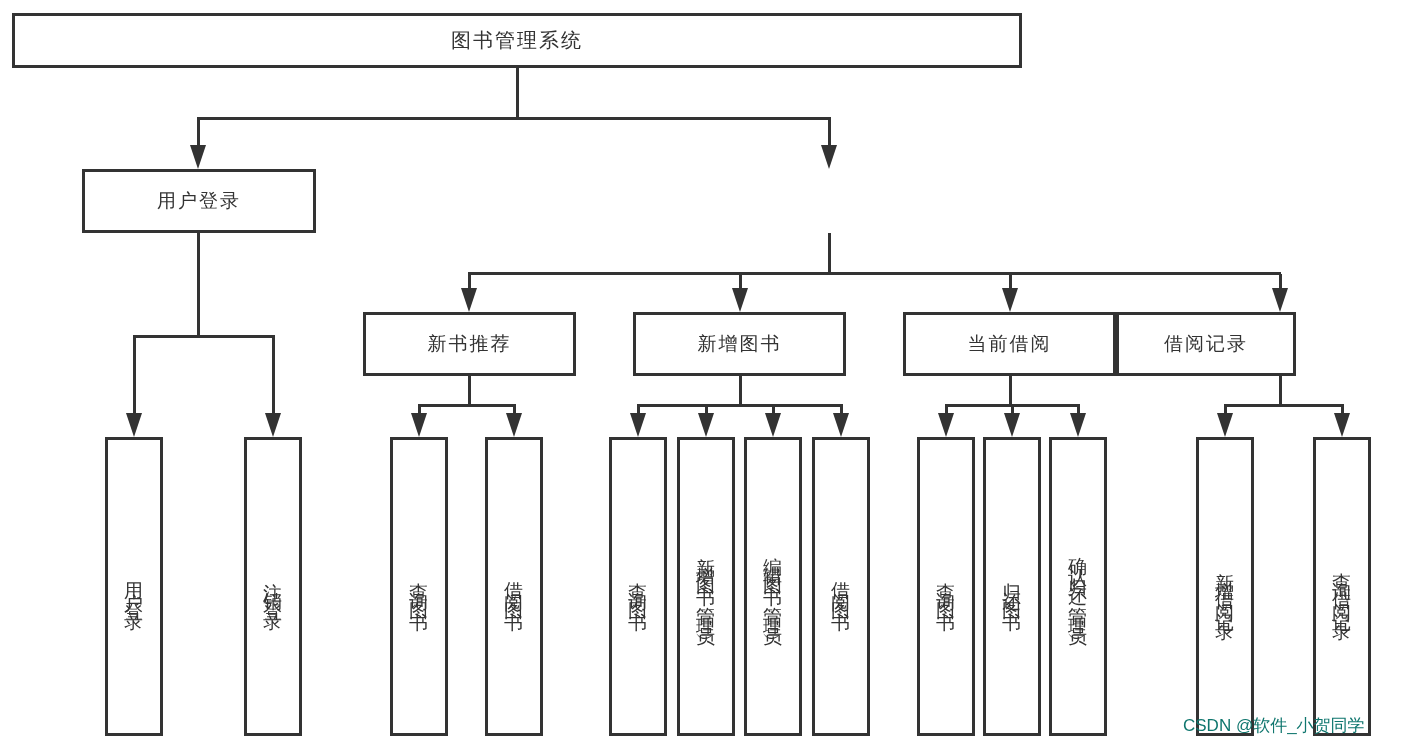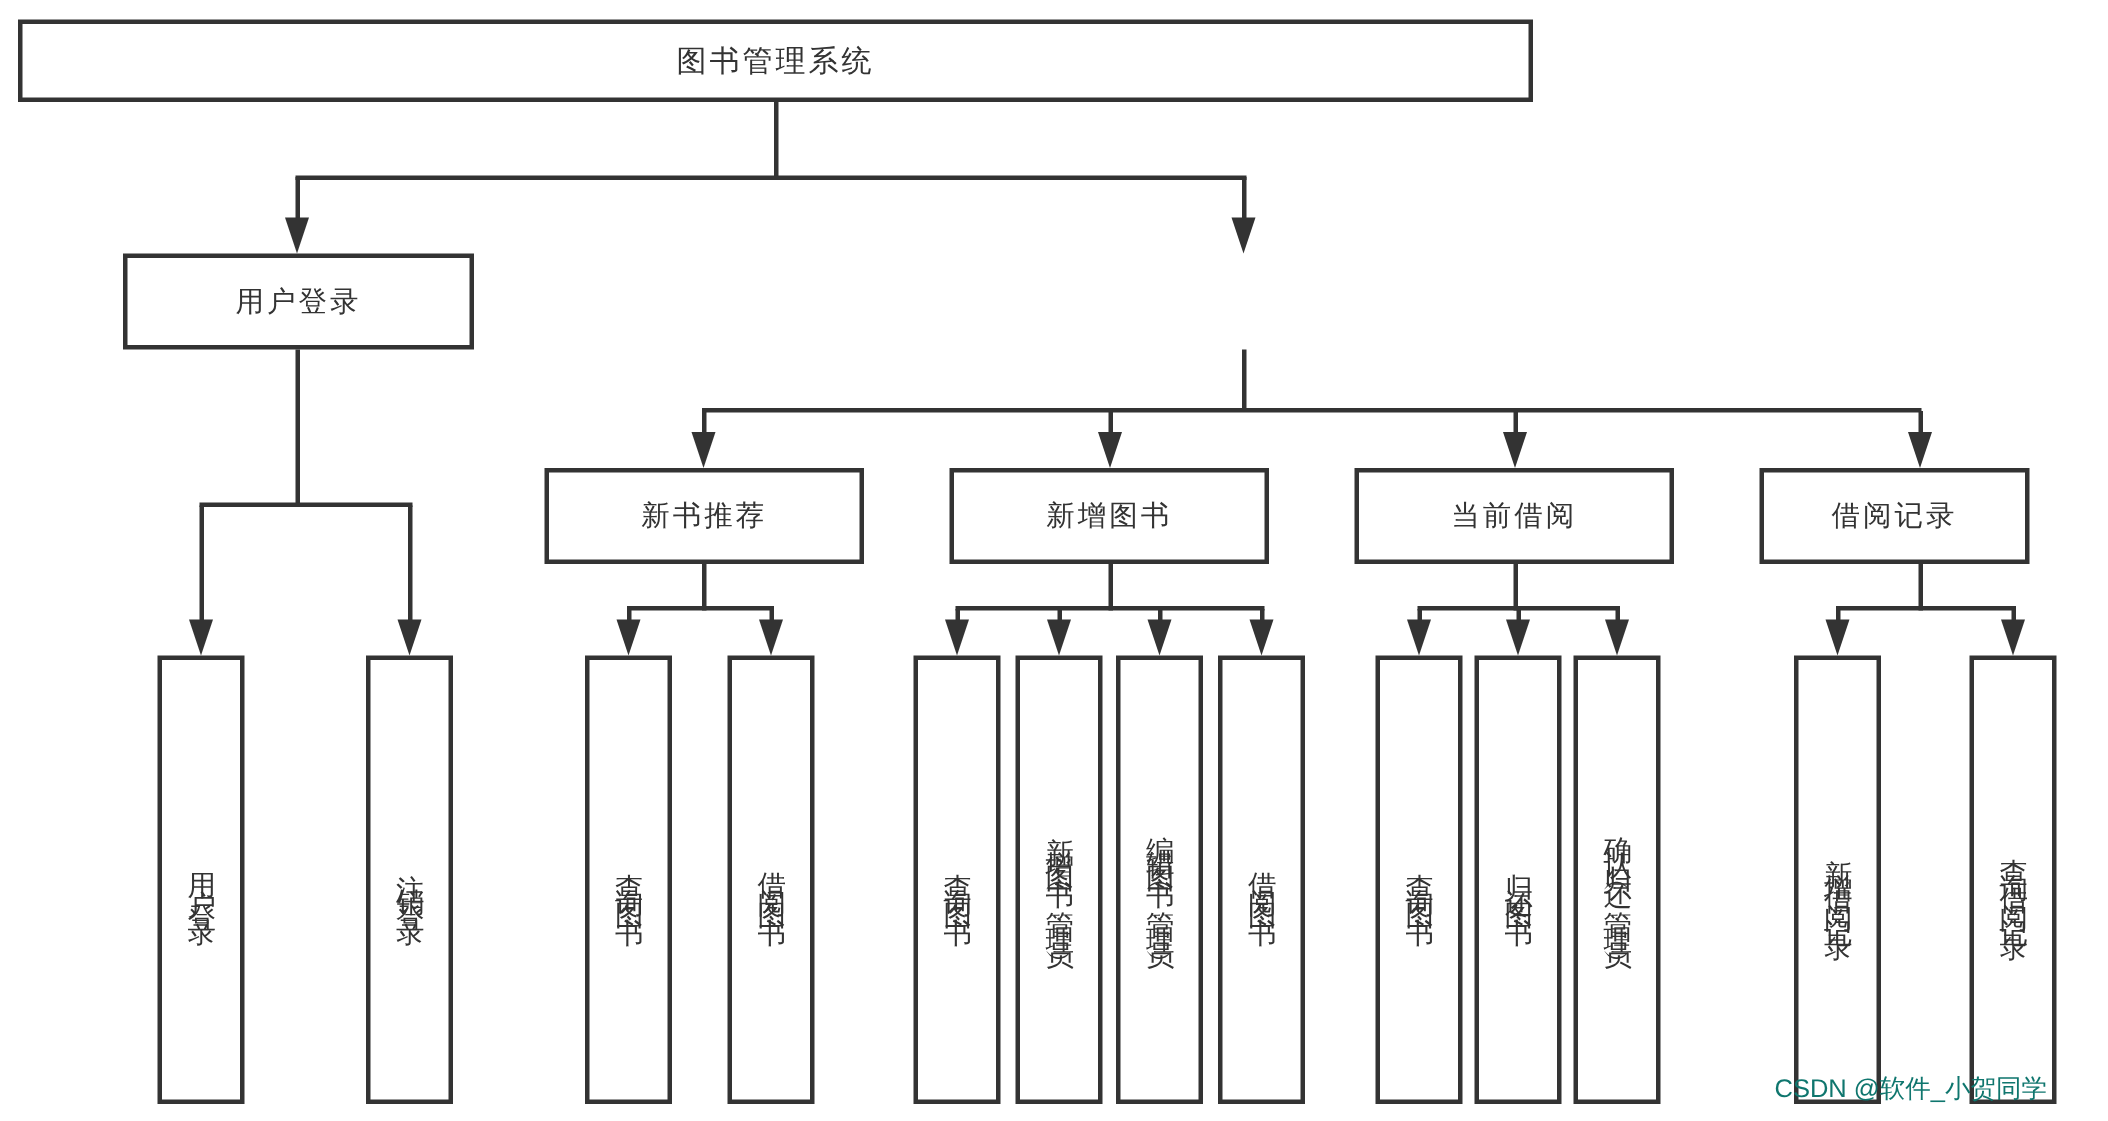--- a/index.html
+++ b/index.html
@@ -75,21 +75,21 @@
   </div>
 
   <div class="box hbox" style="left:633px;top:312px;width:213px;height:64px;">
     <span>新增图书</span>
   </div>
 
   <div class="box hbox" style="left:903px;top:312px;width:213px;height:64px;font-family:Liberation Serif, serif;">
     <span>当前借阅</span>
   </div>
 
-  <div class="box hbox" style="left:1173px;top:312px;width:180px;height:64px;align-items:center;">
+  <div class="box hbox" style="left:1116px;top:312px;width:180px;height:64px;align-items:center;">
     <span>借阅记录</span>
   </div>
 
   <div class="box vbox" style="left:105px;top:437px;width:58px;height:299px;">
     <span>用户登录</span>
   </div>
   <div class="box vbox" style="left:244px;top:437px;width:58px;height:299px;">
     <span>注销登录</span>
   </div>
 

